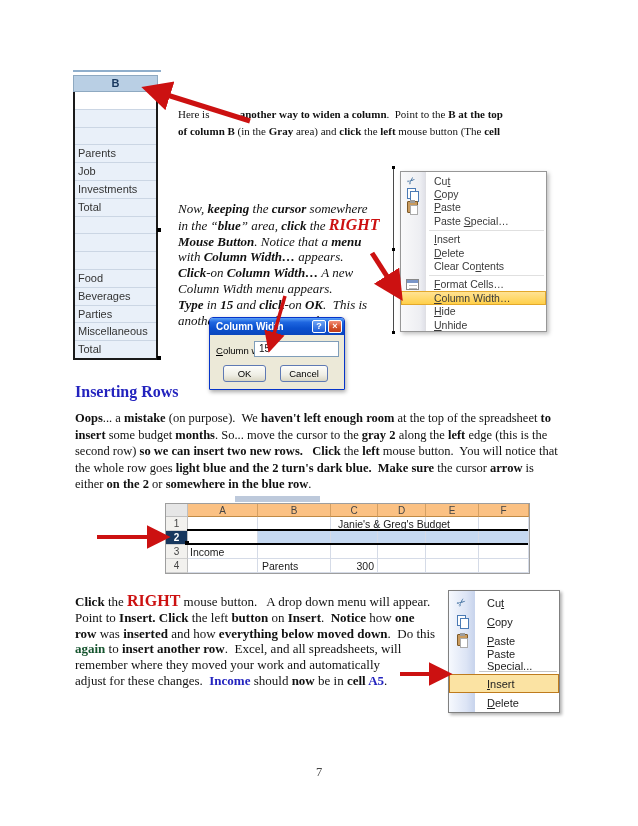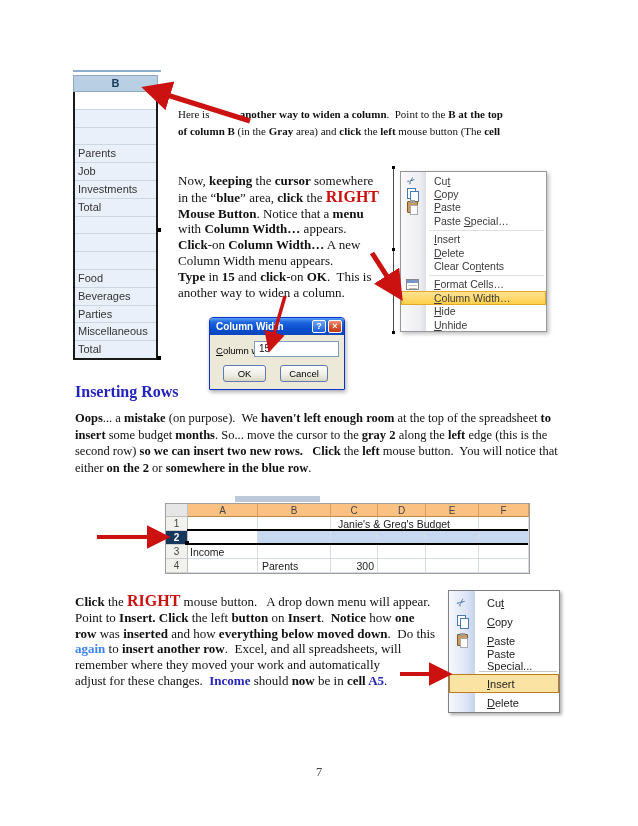--- a/index.html
+++ b/index.html
@@ -6,24 +6,24 @@
   html,body { background:#ffffff; }
   #canvas { position:relative; width:638px; height:826px; background:#ffffff; overflow:hidden;
             font-family:"Liberation Serif", serif; color:#111; }
 
   
   .para { position:absolute; }
   .tl { white-space:pre; }
   .seg-n { font-weight:400; }
   .seg-b { font-weight:700; }
   .seg-rb { font-weight:700; color:#CC1111; font-size:16px; }
-  .seg-r { font-weight:700; color:#3b82f6; }
+  .seg-r { font-weight:700; color:#14532d; }
   .seg-bl { font-weight:700; color:#2323BE; }
   #para1 { left:178px; top:106px; font-size:11px; line-height:17px; }
-  #para2 { left:178px; top:173px; font-size:13px; line-height:15.8px; }
+  #para2 { left:178px; top:201px; font-size:13px; line-height:15.8px;font-style:italic; }
   #para3 { left:75px;  top:410px; font-size:12.5px; line-height:16.6px; }
   #para4 { left:75px;  top:593px; font-size:13px; line-height:15.8px; }
   #heading { position:absolute; left:75px; top:383px; font-size:16px; font-weight:700; color:#2323BE; }
   #pagenum { position:absolute; left:0; right:0; top:765px; text-align:center; font-size:12.5px; color:#444; }
 
   
   #leftsheet { position:absolute; left:73px; top:70px; width:92px; height:292px; font-family:"Liberation Sans", sans-serif; }
   #leftsheet .topline { position:absolute; left:0; top:0; width:88px; height:2px; background:#8FAECB; }
   #leftsheet .bhead { position:absolute; left:0; top:5px; width:85px; height:17px; background:#B9CFE4;
       border:1px solid #8EA9C1; color:#17375E; font-size:11px; font-weight:700; text-align:center; line-height:15px; }
@@ -156,20 +156,21 @@
       <div class="tl"><span class="seg-b">Click</span><span class="seg-n">-on </span><span class="seg-b">Column Width…</span><span class="seg-n"> A new</span></div>
       <div class="tl"><span class="seg-n">Column Width menu appears.</span></div>
       <div class="tl"><span class="seg-b">Type</span><span class="seg-n"> in </span><span class="seg-b">15</span><span class="seg-n"> and </span><span class="seg-b">click</span><span class="seg-n">-on </span><span class="seg-b">OK</span><span class="seg-n">.  This is</span></div>
       <div class="tl"><span class="seg-n">another way to widen a column.</span></div>
     </div>
   <div id="heading">Inserting Rows</div>
   <div id="para3" class="para">
       <div class="tl"><span class="seg-b">Oops</span><span class="seg-n">... a </span><span class="seg-b">mistake</span><span class="seg-n"> (on purpose).  We </span><span class="seg-b">haven't left enough room</span><span class="seg-n"> at the top of the spreadsheet </span><span class="seg-b">to</span></div>
       <div class="tl"><span class="seg-b">insert</span><span class="seg-n"> some budget </span><span class="seg-b">months</span><span class="seg-n">. So... move the cursor to the </span><span class="seg-b">gray 2</span><span class="seg-n"> along the </span><span class="seg-b">left</span><span class="seg-n"> edge (this is the</span></div>
       <div class="tl"><span class="seg-n">second row) </span><span class="seg-b">so we can insert two new rows.   Click</span><span class="seg-n"> the </span><span class="seg-b">left</span><span class="seg-n"> mouse button.  You will notice that</span></div>
+      <div class="tl"><span class="seg-n">the whole row goes </span><span class="seg-b">light blue and the 2 turn's dark blue.  Make sure</span><span class="seg-n"> the cursor </span><span class="seg-b">arrow</span><span class="seg-n"> is</span></div>
       <div class="tl"><span class="seg-n">either </span><span class="seg-b">on the 2</span><span class="seg-n"> or </span><span class="seg-b">somewhere in the blue row</span><span class="seg-n">.</span></div>
     </div>
   <div id="para4" class="para">
       <div class="tl"><span class="seg-b">Click</span><span class="seg-n"> the </span><span class="seg-rb">RIGHT</span><span class="seg-n"> mouse button.   A drop down menu will appear.</span></div>
       <div class="tl"><span class="seg-n">Point to </span><span class="seg-b">Insert. Click</span><span class="seg-n"> the left </span><span class="seg-b">button</span><span class="seg-n"> on </span><span class="seg-b">Insert</span><span class="seg-n">.  </span><span class="seg-b">Notice</span><span class="seg-n"> how </span><span class="seg-b">one</span></div>
       <div class="tl"><span class="seg-b">row</span><span class="seg-n"> was </span><span class="seg-b">inserted</span><span class="seg-n"> and how </span><span class="seg-b">everything below moved down</span><span class="seg-n">.  Do this</span></div>
       <div class="tl"><span class="seg-r">again</span><span class="seg-n"> to </span><span class="seg-b">insert another row</span><span class="seg-n">.  Excel, and all spreadsheets, will</span></div>
       <div class="tl"><span class="seg-n">remember where they moved your work and automatically</span></div>
       <div class="tl"><span class="seg-n">adjust for these changes.  </span><span class="seg-bl">Income</span><span class="seg-n"> should </span><span class="seg-b">now</span><span class="seg-n"> be in </span><span class="seg-b">cell </span><span class="seg-bl">A5</span><span class="seg-n">.</span></div>
     </div>

